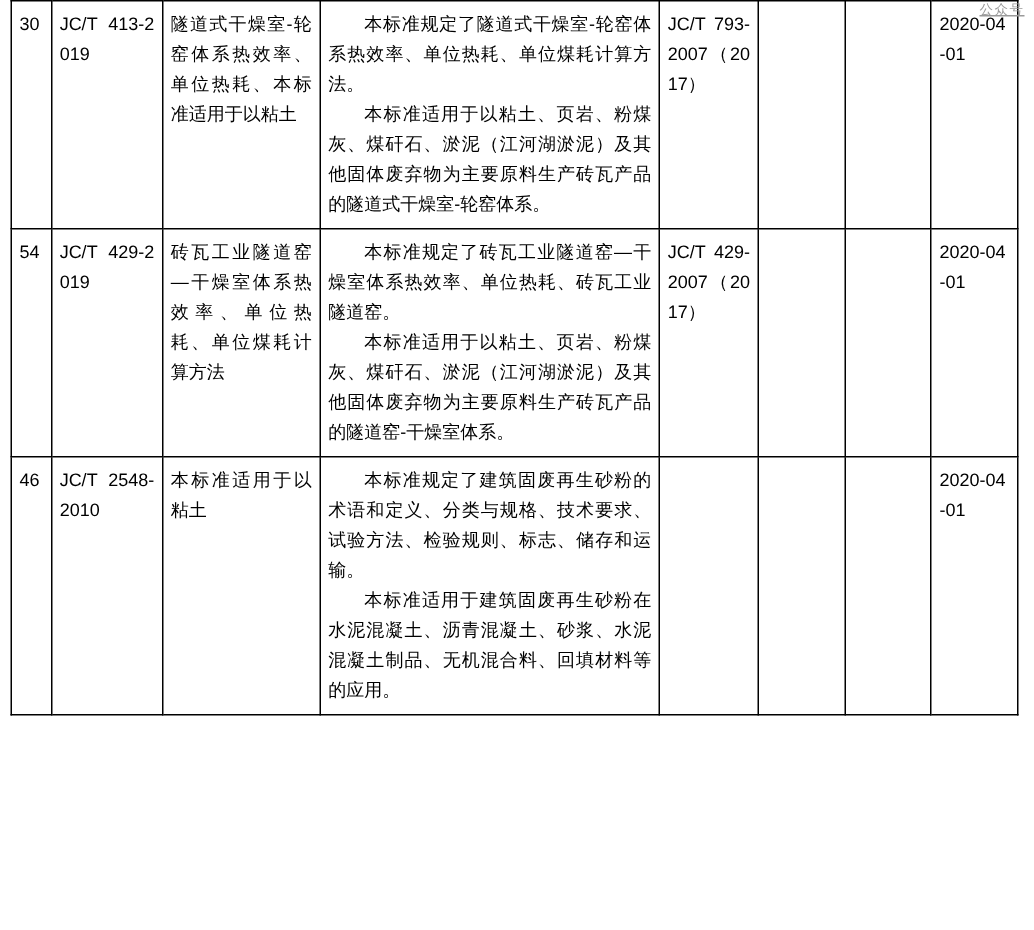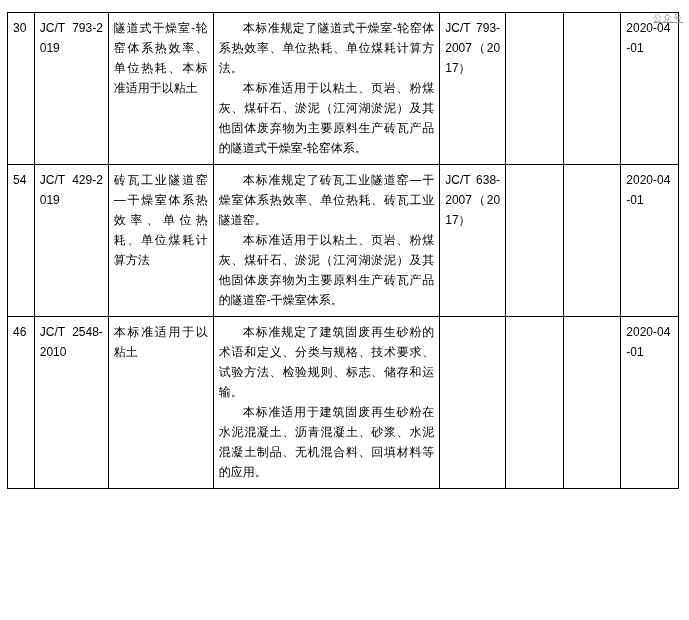--- a/index.html
+++ b/index.html
@@ -18,21 +18,21 @@
     position: relative;
     width: 689px;
     height: 620px;
     background: #ffffff;
   }
   .doc-table {
     border-collapse: collapse;
     table-layout: fixed;
     width: 672px;
     margin-left: 7px;
-    margin-top: 12px;
+    margin-top: 0px;
   }
   .doc-table td {
     border: 1px solid #000000;
     vertical-align: top;
     padding: 5px 5px 6px 5px;
     font-size: 12px;
     line-height: 20px;
     word-break: break-all;
   }
   .col-idx   { width: 26px; }
@@ -92,21 +92,21 @@
       <col class="col-blank2">
       <col class="col-date">
     </colgroup>
     <tbody>
 
       <tr>
         <td>
           <span class="cell-text spread">30</span>
         </td>
         <td>
-          <span class="cell-text just">JC/T 793-2019</span>
+          <span class="cell-text just">JC/T 413-2019</span>
         </td>
         <td>
           <span class="cell-text just">隧道式干燥室-轮窑体系热效率、单位热耗、本标准适用于以粘土</span>
         </td>
         <td>
           <div class="just">
             <p>本标准规定了隧道式干燥室-轮窑体系热效率、单位热耗、单位煤耗计算方法。</p>
             <p>本标准适用于以粘土、页岩、粉煤灰、煤矸石、淤泥（江河湖淤泥）及其他固体废弃物为主要原料生产砖瓦产品的隧道式干燥室-轮窑体系。</p>
           </div>
         </td>
@@ -134,21 +134,21 @@
         <td>
           <span class="cell-text just">砖瓦工业隧道窑—干燥室体系热效率、单位热耗、单位煤耗计算方法</span>
         </td>
         <td>
           <div class="just">
             <p>本标准规定了砖瓦工业隧道窑—干燥室体系热效率、单位热耗、砖瓦工业隧道窑。</p>
             <p>本标准适用于以粘土、页岩、粉煤灰、煤矸石、淤泥（江河湖淤泥）及其他固体废弃物为主要原料生产砖瓦产品的隧道窑-干燥室体系。</p>
           </div>
         </td>
         <td>
-          <span class="cell-text just">JC/T 638-2007（2017）</span>
+          <span class="cell-text just">JC/T 429-2007（2017）</span>
         </td>
         <td>
           <span class="cell-text"></span>
         </td>
         <td>
           <span class="cell-text"></span>
         </td>
         <td>
           <span class="cell-text just">2020-04-01</span>
         </td>

